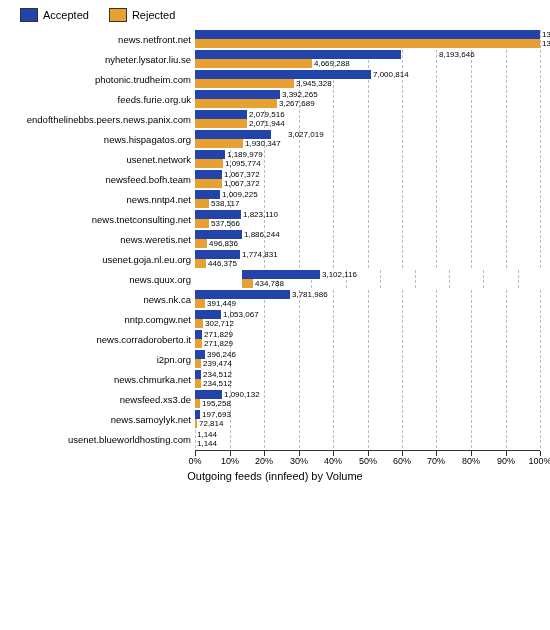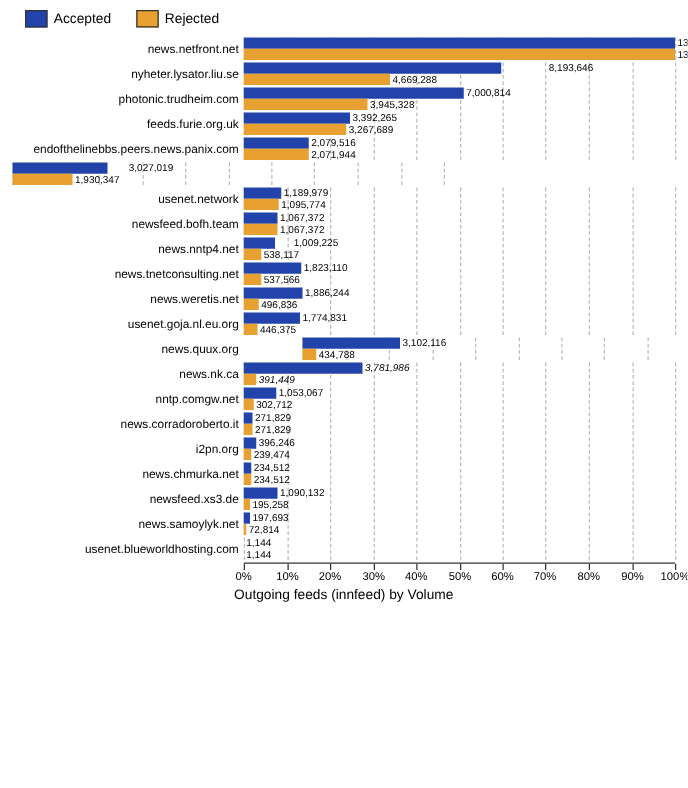--- a/index.html
+++ b/index.html
@@ -200,20 +200,21 @@
           <div style="position: absolute; top: 0px; bottom: 0px; left: 276px; border-left: 1px dashed rgb(187, 187, 187); pointer-events: none;"></div>
           <div style="position: absolute; top: 0px; bottom: 0px; left: 311px; border-left: 1px dashed rgb(187, 187, 187); pointer-events: none;"></div>
           <div style="position: absolute; top: 0px; bottom: 0px; left: 345px; border-left: 1px dashed rgb(187, 187, 187); pointer-events: none;"></div>
           <div class="bar-accepted" style="width: 52px;"></div>
           <div class="bar-rejected" style="width: 52px;"></div>
           <div class="bar-label-accepted" style="left: 54px;">2,079,516</div>
           <div class="bar-label-rejected" style="left: 54px;">2,071,944</div>
         </div>
       </div>
       <div class="bar-row">
+        <div class="row-label">news.hispagatos.org</div>
         <div style="position: relative; flex: 1 1 0%; height: 18px;">
           <div style="position: absolute; top: 0px; bottom: 0px; left: 0px; border-left: 1px dashed rgb(187, 187, 187); pointer-events: none;"></div>
           <div style="position: absolute; top: 0px; bottom: 0px; left: 35px; border-left: 1px dashed rgb(187, 187, 187); pointer-events: none;"></div>
           <div style="position: absolute; top: 0px; bottom: 0px; left: 69px; border-left: 1px dashed rgb(187, 187, 187); pointer-events: none;"></div>
           <div style="position: absolute; top: 0px; bottom: 0px; left: 104px; border-left: 1px dashed rgb(187, 187, 187); pointer-events: none;"></div>
           <div style="position: absolute; top: 0px; bottom: 0px; left: 138px; border-left: 1px dashed rgb(187, 187, 187); pointer-events: none;"></div>
           <div style="position: absolute; top: 0px; bottom: 0px; left: 173px; border-left: 1px dashed rgb(187, 187, 187); pointer-events: none;"></div>
           <div style="position: absolute; top: 0px; bottom: 0px; left: 207px; border-left: 1px dashed rgb(187, 187, 187); pointer-events: none;"></div>
           <div style="position: absolute; top: 0px; bottom: 0px; left: 241px; border-left: 1px dashed rgb(187, 187, 187); pointer-events: none;"></div>
           <div style="position: absolute; top: 0px; bottom: 0px; left: 276px; border-left: 1px dashed rgb(187, 187, 187); pointer-events: none;"></div>
@@ -274,21 +275,21 @@
           <div style="position: absolute; top: 0px; bottom: 0px; left: 104px; border-left: 1px dashed rgb(187, 187, 187); pointer-events: none;"></div>
           <div style="position: absolute; top: 0px; bottom: 0px; left: 138px; border-left: 1px dashed rgb(187, 187, 187); pointer-events: none;"></div>
           <div style="position: absolute; top: 0px; bottom: 0px; left: 173px; border-left: 1px dashed rgb(187, 187, 187); pointer-events: none;"></div>
           <div style="position: absolute; top: 0px; bottom: 0px; left: 207px; border-left: 1px dashed rgb(187, 187, 187); pointer-events: none;"></div>
           <div style="position: absolute; top: 0px; bottom: 0px; left: 241px; border-left: 1px dashed rgb(187, 187, 187); pointer-events: none;"></div>
           <div style="position: absolute; top: 0px; bottom: 0px; left: 276px; border-left: 1px dashed rgb(187, 187, 187); pointer-events: none;"></div>
           <div style="position: absolute; top: 0px; bottom: 0px; left: 311px; border-left: 1px dashed rgb(187, 187, 187); pointer-events: none;"></div>
           <div style="position: absolute; top: 0px; bottom: 0px; left: 345px; border-left: 1px dashed rgb(187, 187, 187); pointer-events: none;"></div>
           <div class="bar-accepted" style="width: 25px;"></div>
           <div class="bar-rejected" style="width: 14px;"></div>
-          <div class="bar-label-accepted" style="left: 27px; margin-left: 13px;">1,009,225</div>
+          <div class="bar-label-accepted" style="left: 27px;">1,009,225</div>
           <div class="bar-label-rejected" style="left: 16px;">538,117</div>
         </div>
       </div>
       <div class="bar-row">
         <div class="row-label">news.tnetconsulting.net</div>
         <div style="position: relative; flex: 1 1 0%; height: 18px;">
           <div style="position: absolute; top: 0px; bottom: 0px; left: 0px; border-left: 1px dashed rgb(187, 187, 187); pointer-events: none;"></div>
           <div style="position: absolute; top: 0px; bottom: 0px; left: 35px; border-left: 1px dashed rgb(187, 187, 187); pointer-events: none;"></div>
           <div style="position: absolute; top: 0px; bottom: 0px; left: 69px; border-left: 1px dashed rgb(187, 187, 187); pointer-events: none;"></div>
           <div style="position: absolute; top: 0px; bottom: 0px; left: 104px; border-left: 1px dashed rgb(187, 187, 187); pointer-events: none;"></div>
@@ -360,21 +361,21 @@
           <div style="position: absolute; top: 0px; bottom: 0px; left: 311px; border-left: 1px dashed rgb(187, 187, 187); pointer-events: none;"></div>
           <div style="position: absolute; top: 0px; bottom: 0px; left: 345px; border-left: 1px dashed rgb(187, 187, 187); pointer-events: none;"></div>
           <div class="bar-accepted" style="width: 78px;"></div>
           <div class="bar-rejected" style="width: 11px;"></div>
           <div class="bar-label-accepted" style="left: 80px;">3,102,116</div>
           <div class="bar-label-rejected" style="left: 13px;">434,788</div>
         </div>
       </div>
       <div class="bar-row">
         <div class="row-label">news.nk.ca</div>
-        <div style="position: relative; flex: 1 1 0%; height: 18px; font-style: italic;">
+        <div style="position: relative; flex: 1 1 0%; height: 18px;">
           <div style="position: absolute; top: 0px; bottom: 0px; left: 0px; border-left: 1px dashed rgb(187, 187, 187); pointer-events: none;"></div>
           <div style="position: absolute; top: 0px; bottom: 0px; left: 35px; border-left: 1px dashed rgb(187, 187, 187); pointer-events: none;"></div>
           <div style="position: absolute; top: 0px; bottom: 0px; left: 69px; border-left: 1px dashed rgb(187, 187, 187); pointer-events: none;"></div>
           <div style="position: absolute; top: 0px; bottom: 0px; left: 104px; border-left: 1px dashed rgb(187, 187, 187); pointer-events: none;"></div>
           <div style="position: absolute; top: 0px; bottom: 0px; left: 138px; border-left: 1px dashed rgb(187, 187, 187); pointer-events: none;"></div>
           <div style="position: absolute; top: 0px; bottom: 0px; left: 173px; border-left: 1px dashed rgb(187, 187, 187); pointer-events: none;"></div>
           <div style="position: absolute; top: 0px; bottom: 0px; left: 207px; border-left: 1px dashed rgb(187, 187, 187); pointer-events: none;"></div>
           <div style="position: absolute; top: 0px; bottom: 0px; left: 241px; border-left: 1px dashed rgb(187, 187, 187); pointer-events: none;"></div>
           <div style="position: absolute; top: 0px; bottom: 0px; left: 276px; border-left: 1px dashed rgb(187, 187, 187); pointer-events: none;"></div>
           <div style="position: absolute; top: 0px; bottom: 0px; left: 311px; border-left: 1px dashed rgb(187, 187, 187); pointer-events: none;"></div>

